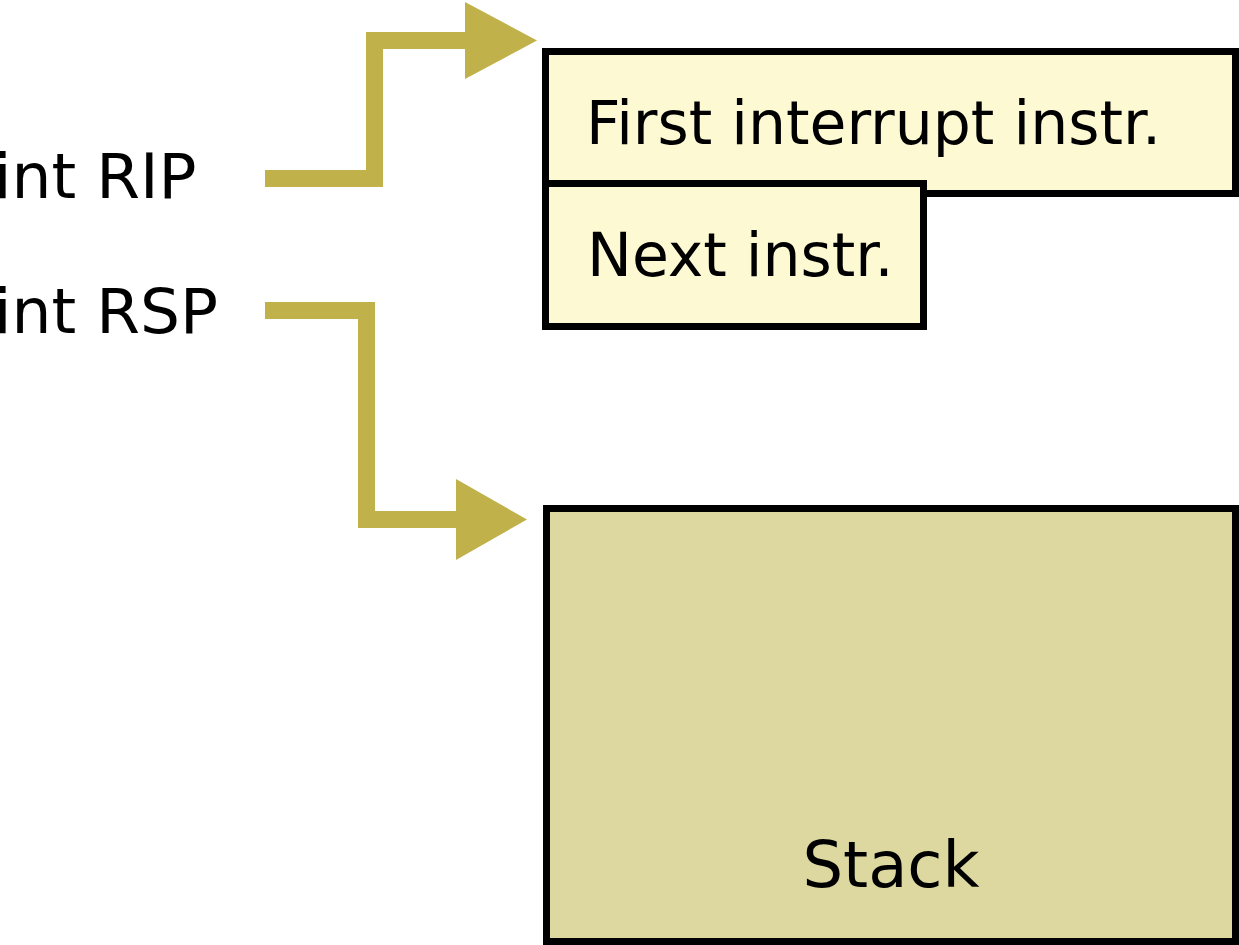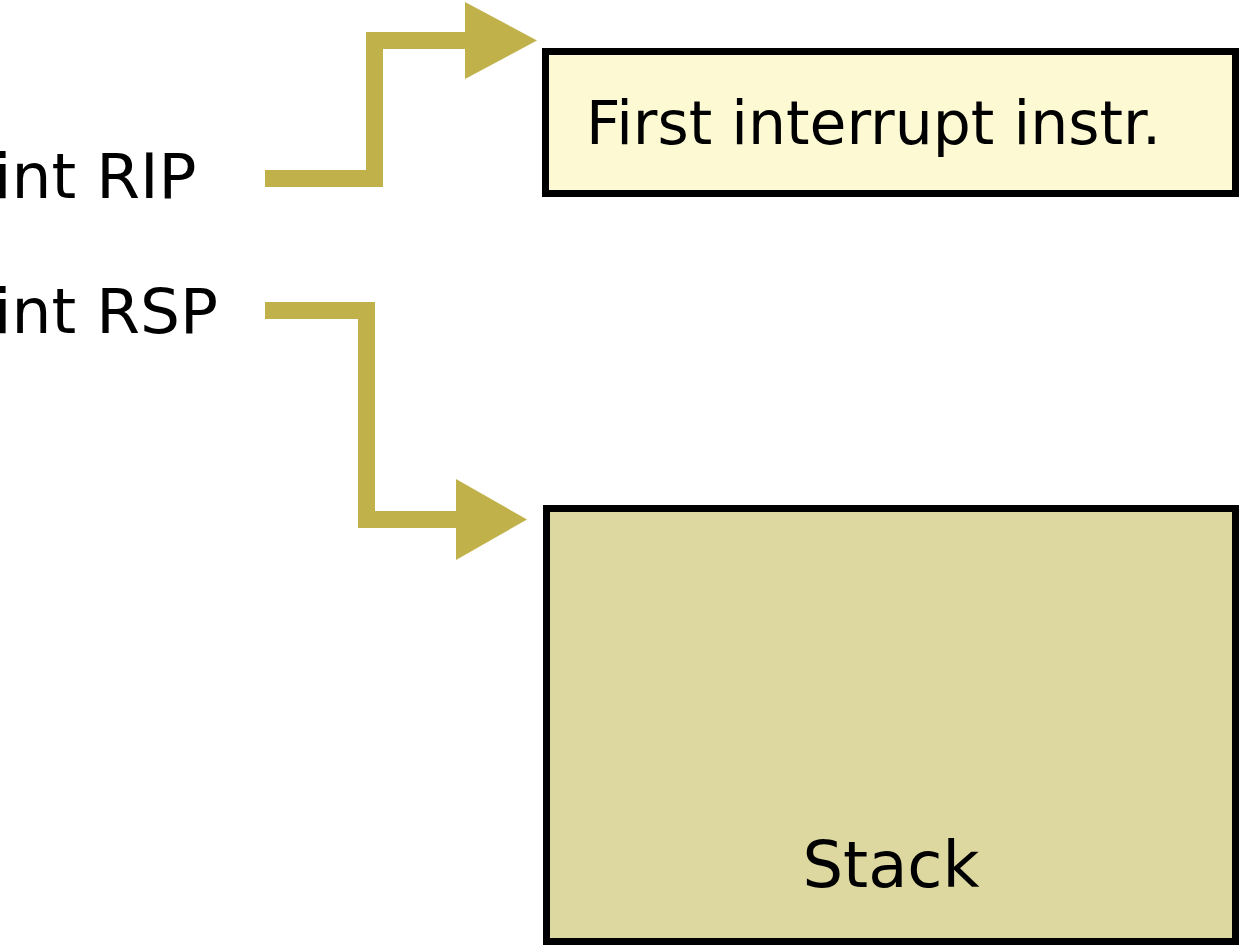--- a/index.html
+++ b/index.html
@@ -106,18 +106,21 @@
   </svg>
 
   <div class="side-label label-rip">int RIP</div>
 
   <div class="side-label label-rsp">int RSP</div>
 
   <div class="box box-instr box-first">
     <span class="box-text">First interrupt instr.</span>
   </div>
 
+  <div class="box box-instr box-next">
+    <span class="box-text">Next instr.</span>
+  </div>
 
   <div class="box box-stack">
     <span class="stack-text">Stack</span>
   </div>
 
 </div>
 
 </body></html>

